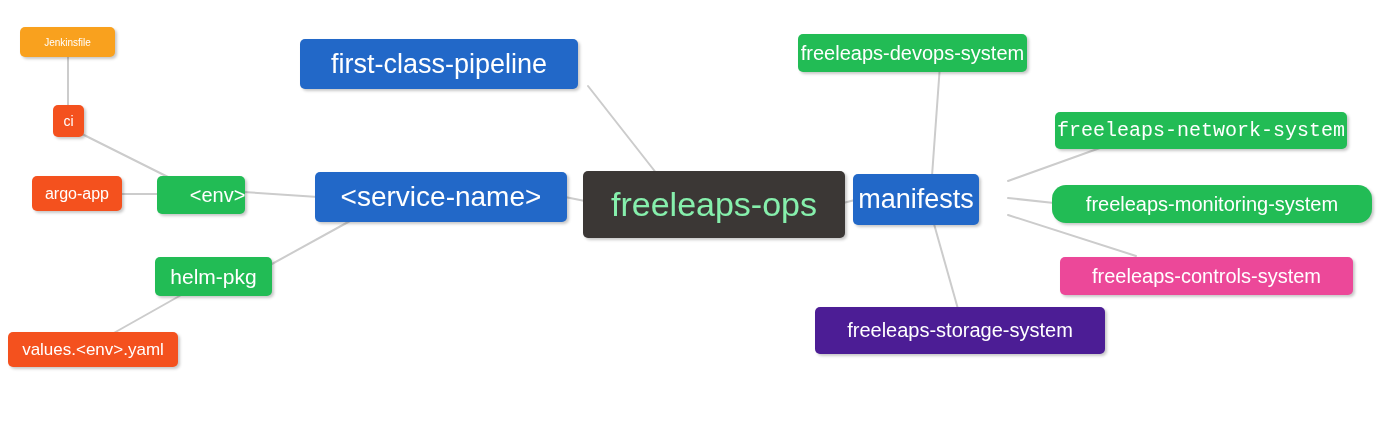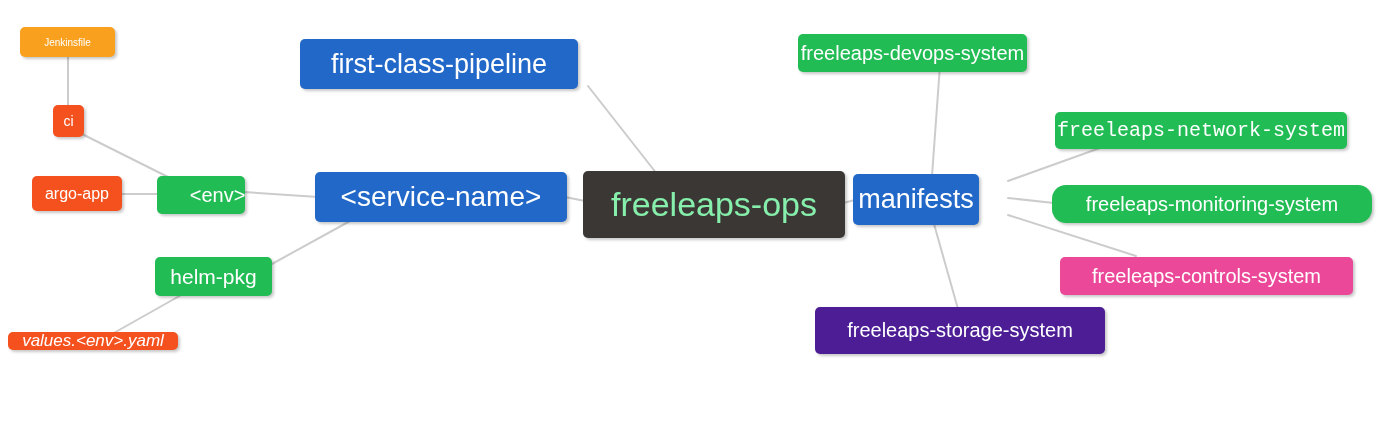--- a/index.html
+++ b/index.html
@@ -65,21 +65,21 @@
       </div>
       <div class="mm-node" style="left: 32px; top: 176px; width: 90px; height: 35px; background: rgb(244, 81, 30); font-size: 16px; color: rgb(255, 255, 255);">
         <span>argo-app</span>
       </div>
       <div class="mm-node" style="left: 157px; top: 176px; width: 88px; height: 38px; background: rgb(34, 188, 85); font-size: 20px; color: rgb(255, 255, 255); padding-left: 33px;">
         <span>&lt;env&gt;</span>
       </div>
       <div class="mm-node" style="left: 147px; top: 257px; width: 117px; height: 39px; background: rgb(34, 188, 85); font-size: 21px; color: rgb(255, 255, 255); margin-left: 8px;">
         <span>helm-pkg</span>
       </div>
-      <div class="mm-node" style="left: 8px; top: 332px; width: 170px; height: 18px; background: rgb(244, 81, 30); font-size: 17px; color: rgb(255, 255, 255); font-style: italic;">
+      <div class="mm-node" style="left: 8px; top: 332px; width: 170px; height: 35px; background: rgb(244, 81, 30); font-size: 17px; color: rgb(255, 255, 255);">
         <span>values.&lt;env&gt;.yaml</span>
       </div>
       <div class="mm-node" style="left: 300px; top: 39px; width: 278px; height: 50px; background: rgb(34, 104, 200); font-size: 27px; color: rgb(255, 255, 255);">
         <span>first-class-pipeline</span>
       </div>
       <div class="mm-node" style="left: 315px; top: 172px; width: 252px; height: 50px; background: rgb(34, 104, 200); font-size: 28px; color: rgb(255, 255, 255);">
         <span>&lt;service-name&gt;</span>
       </div>
       <div class="mm-node" style="left: 583px; top: 171px; width: 262px; height: 67px; background: rgb(59, 55, 53); font-size: 34px; color: #86efac;">
         <span>freeleaps-ops</span>

